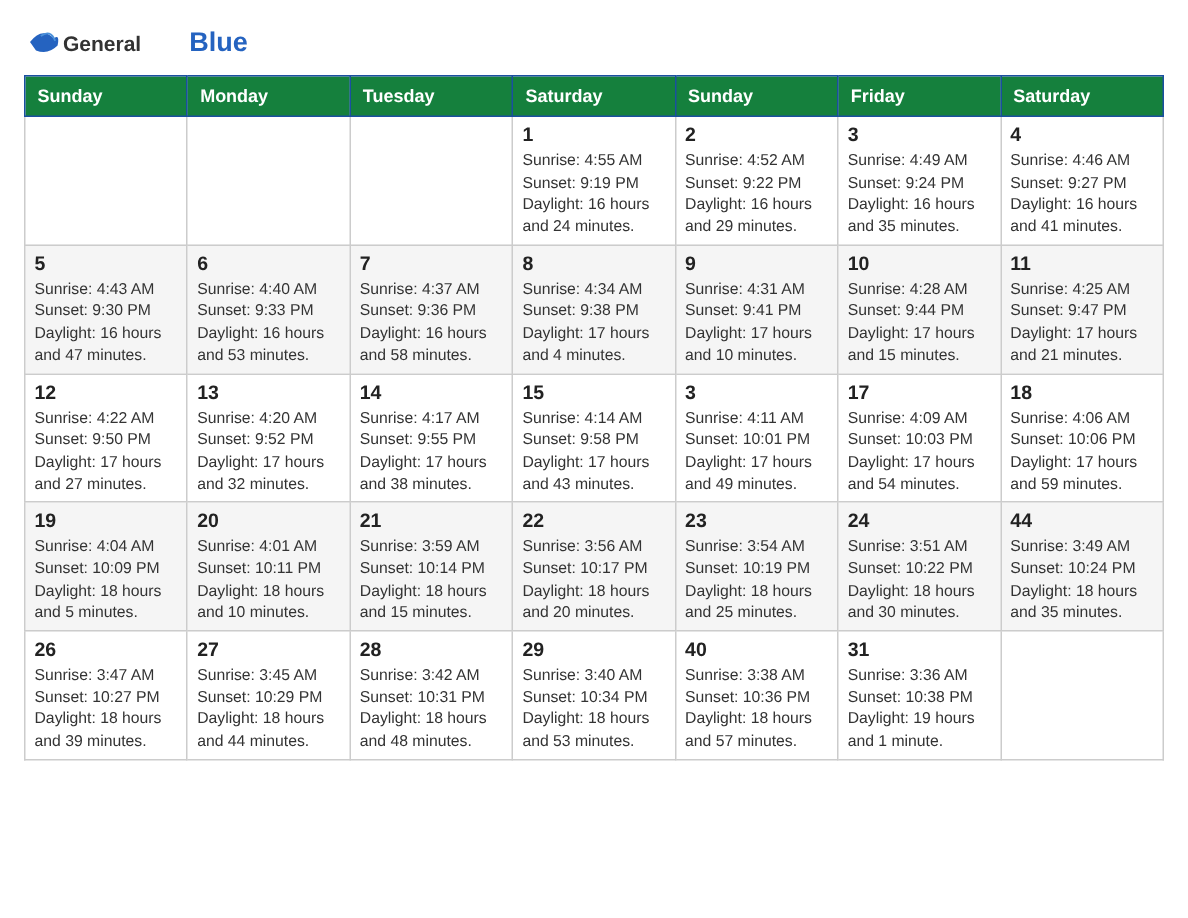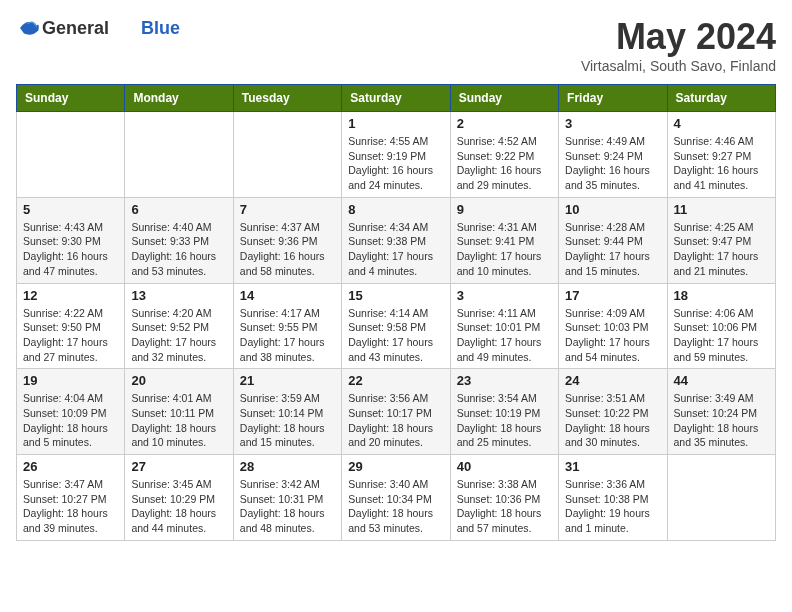--- a/index.html
+++ b/index.html
@@ -15,21 +15,21 @@
       justify-content: space-between;
       align-items: flex-start;
       margin-bottom: 10px;
     }
     .logo {
       display: flex;
       align-items: center;
       gap: 2px;
     }
     .logo-text-general {
-      font-size: 18px;
+      font-size: 14px;
       font-weight: bold;
       color: #333;
     }
     .logo-text-blue {
       font-size: 18px;
       font-weight: bold;
       color: #2563c0;
       margin-left: 32px;
     }
     .logo-icon {
@@ -47,21 +47,21 @@
     .location {
       font-size: 14px;
       color: #555;
     }
     table {
       width: 100%;
       border-collapse: collapse;
       font-size: 11px;
     }
     thead tr th {
-      background-color: #4d7c0f;
+      background-color: #15803d;
       color: #fff;
       font-weight: bold;
       text-align: left;
       padding: 6px 8px;
       border: 1px solid #1a4fa0;
       font-size: 12px;
     }
     tbody tr td {
       vertical-align: top;
       border: 1px solid #ccc;
@@ -94,24 +94,20 @@
 <div class="header">
   <div class="logo">
     <svg class="logo-icon" viewBox="0 0 30 30" xmlns="http://www.w3.org/2000/svg">
       <path d="M5 15 Q15 2 25 12 Q30 8 28 18 Q20 26 10 22 Z" fill="#2563c0"></path>
       <path d="M14 10 Q22 4 26 14" stroke="#4a90d9" stroke-width="1.5" fill="none"></path>
     </svg>
     <div>
       <span class="logo-text-general">General</span><span class="logo-text-blue">Blue</span>
     </div>
   </div>
-  <div class="title-block">
-    <div class="month-title">May 2024</div>
-    <div class="location">Virtasalmi, South Savo, Finland</div>
-  </div>
 </div>
 
 <table>
   <thead>
     <tr>
     <th>Sunday</th>
         <th>Monday</th>
         <th>Tuesday</th>
         <th>Saturday</th>
         <th>Sunday</th>

